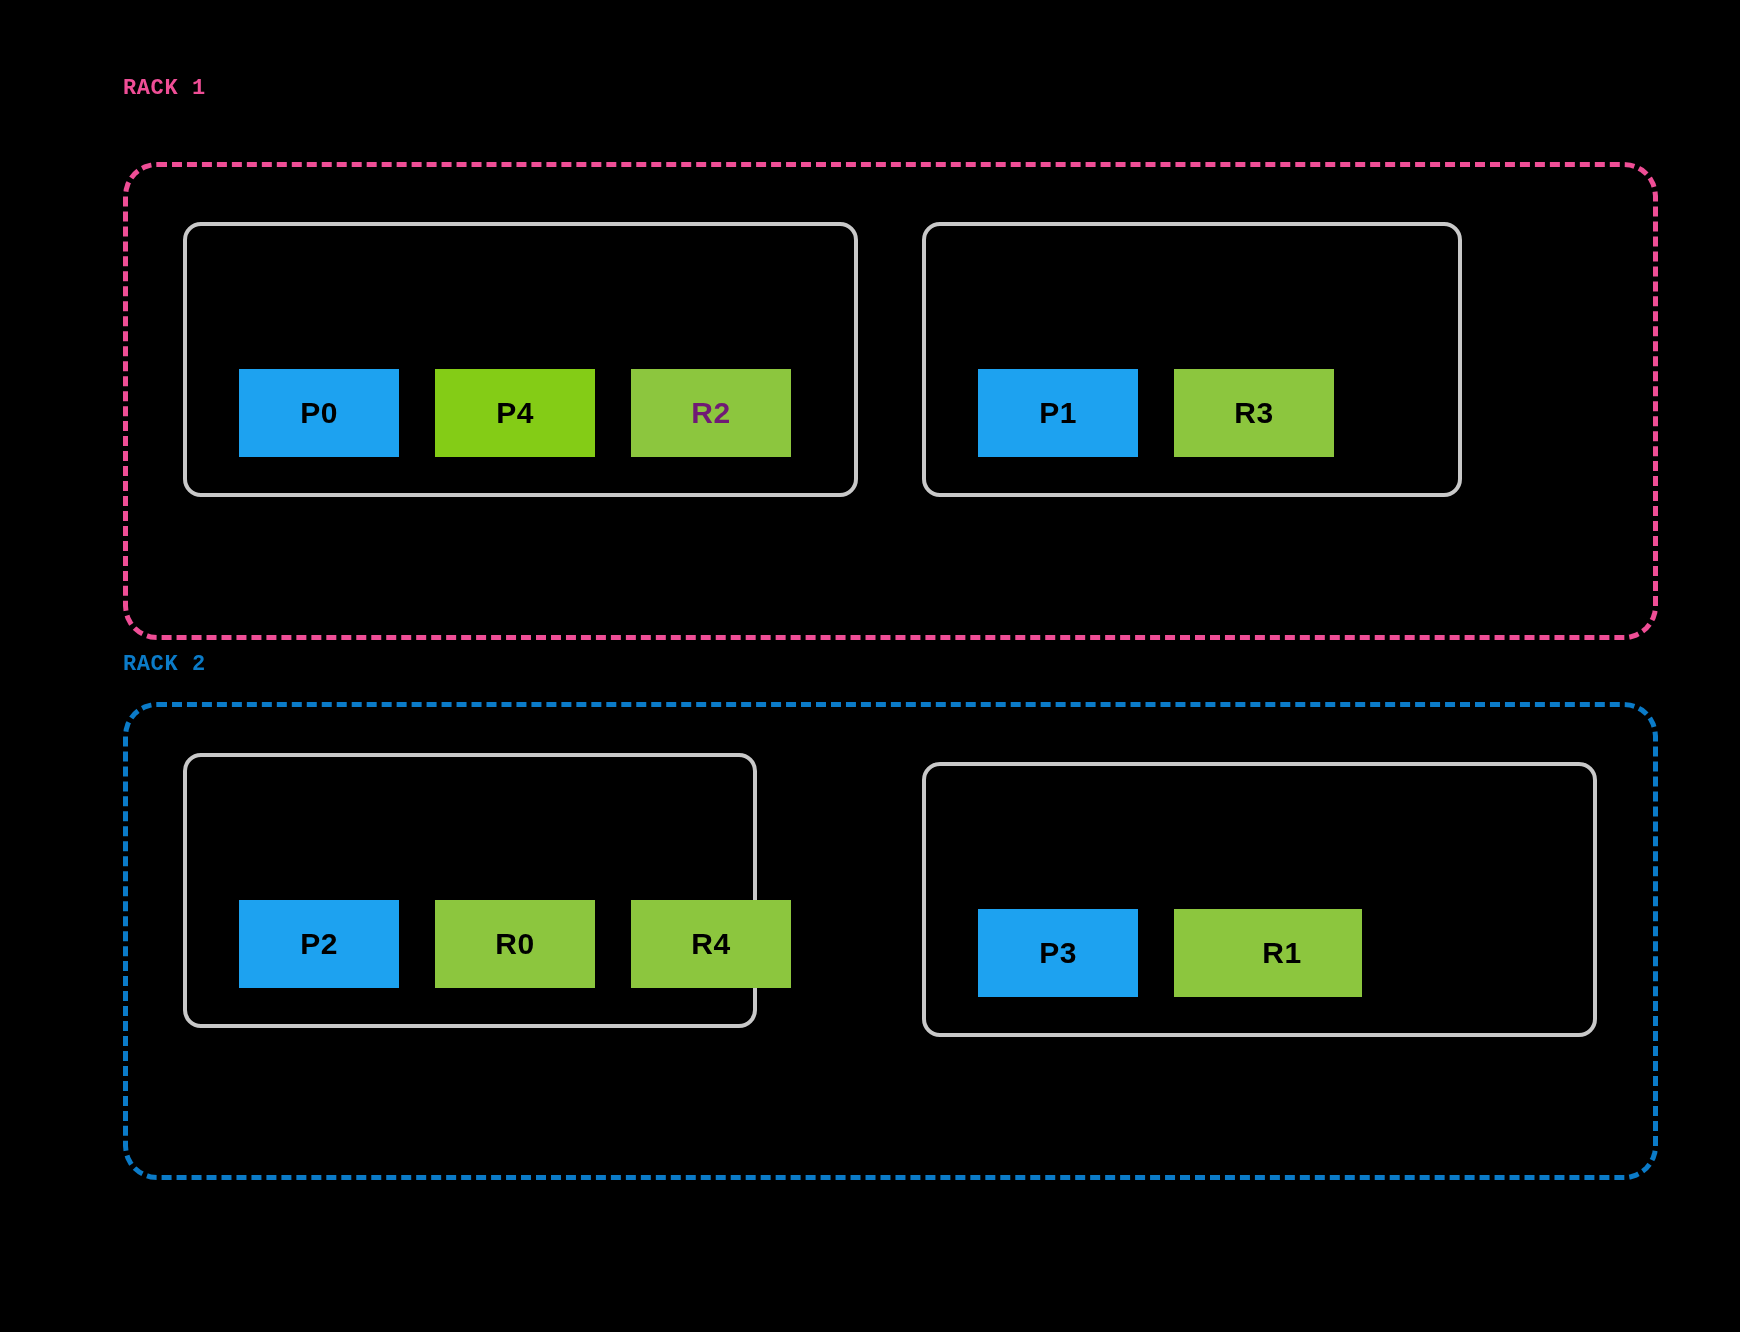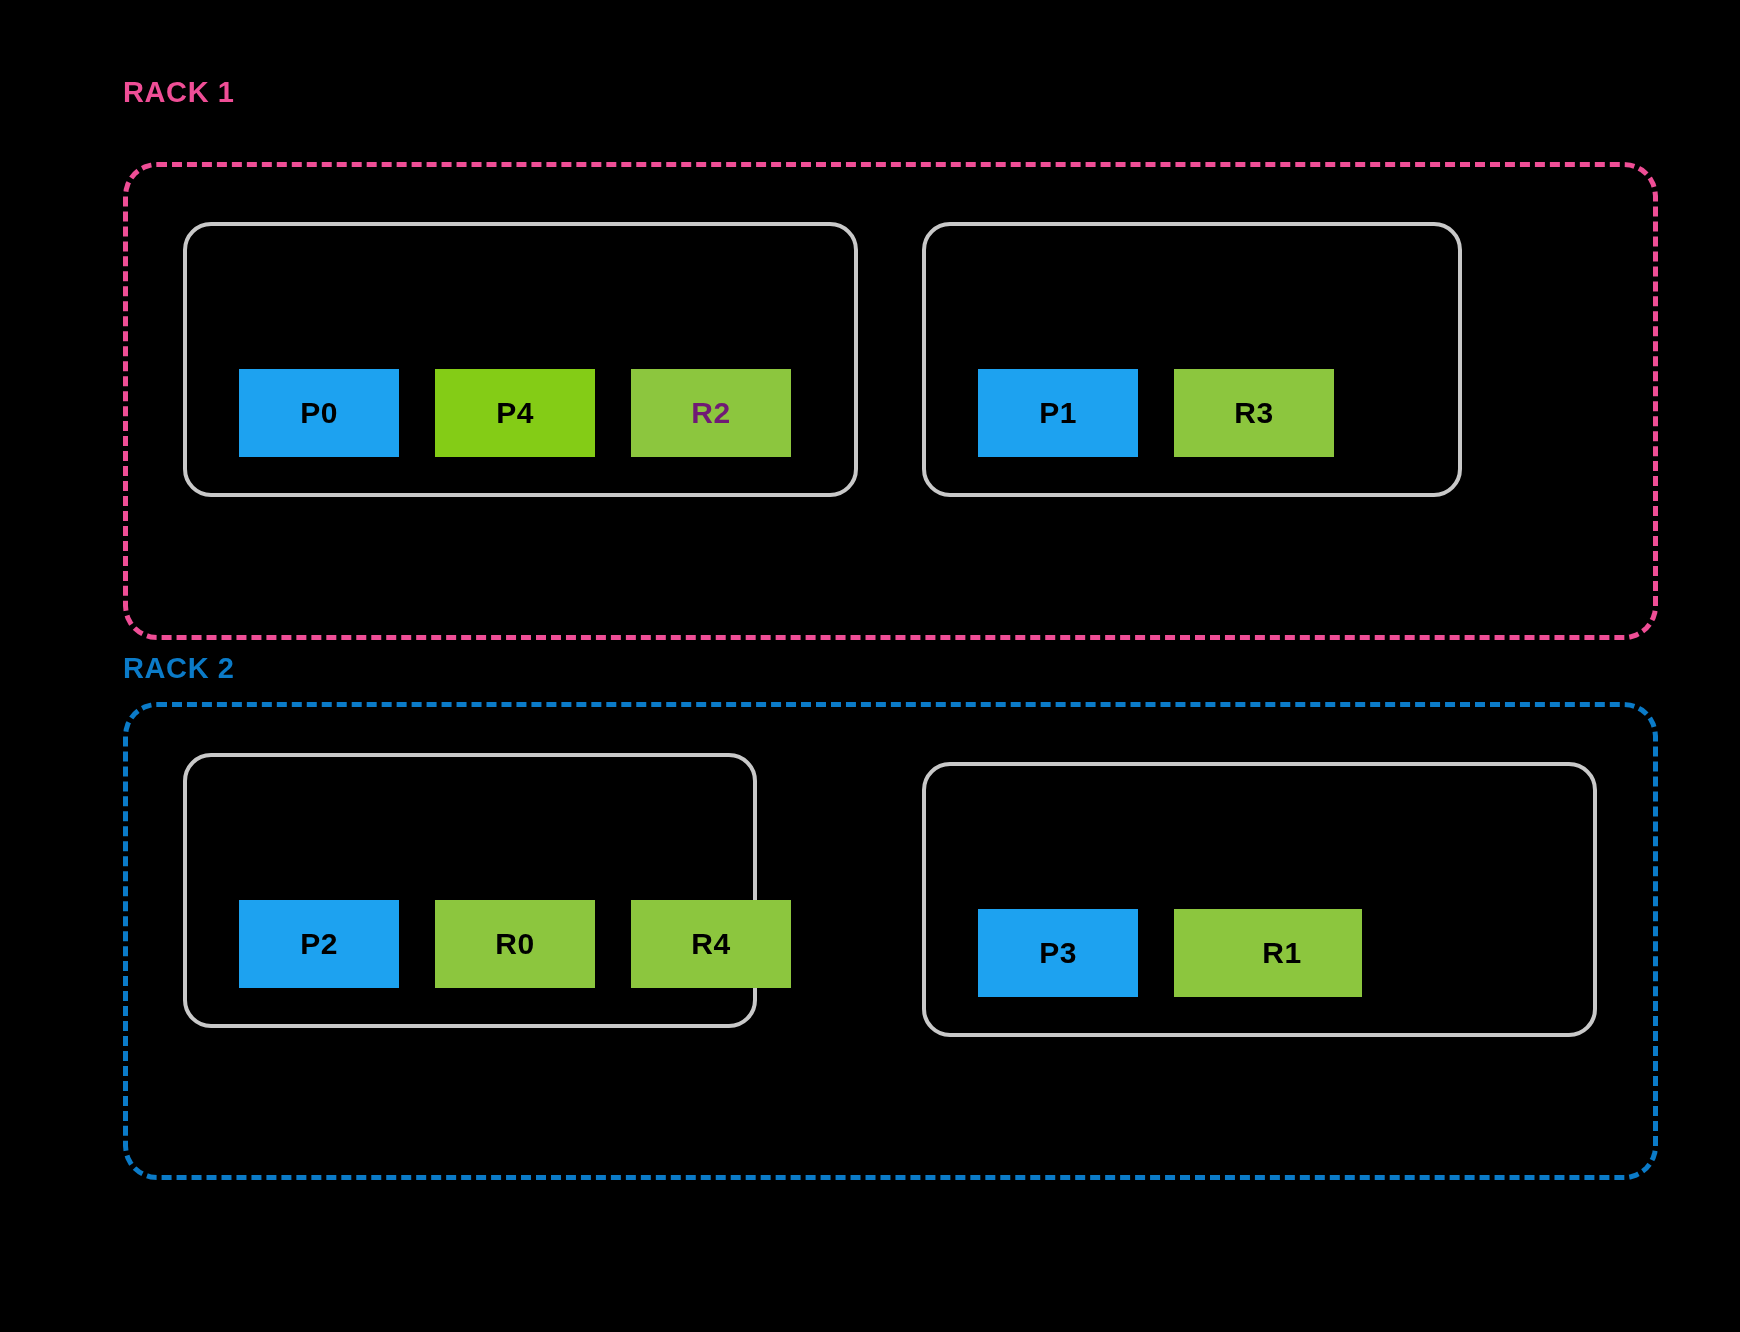--- a/index.html
+++ b/index.html
@@ -22,42 +22,43 @@
   
   .rack {
     position: absolute;
     left: 123px;
     width: 1535px;
   }
   .rack-label {
     position: absolute;
     left: 0;
     top: 0;
-    font-size: 29px;
+    font-size: 22px;
     font-weight: bold;
     letter-spacing: 0.6px;
     line-height: 1;
     white-space: nowrap;
+    font-family: Liberation Mono, monospace;
   }
   .rack-box {
     position: absolute;
     left: 0;
     width: 1535px;
     box-sizing: border-box;
     border-style: dashed;
     border-width: 5px;
     border-radius: 34px;
   }
 
   
   .node {
     position: absolute;
     box-sizing: border-box;
     border: 4px solid #c9c9c9;
-    border-radius: 28px;
+    border-radius: 18px;
     background: transparent;
   }
   .node-slots {
     position: absolute;
     left: 52px;
     bottom: 36px;
     display: flex;
     flex-direction: row;
     align-items: flex-end;
     gap: 36px;

